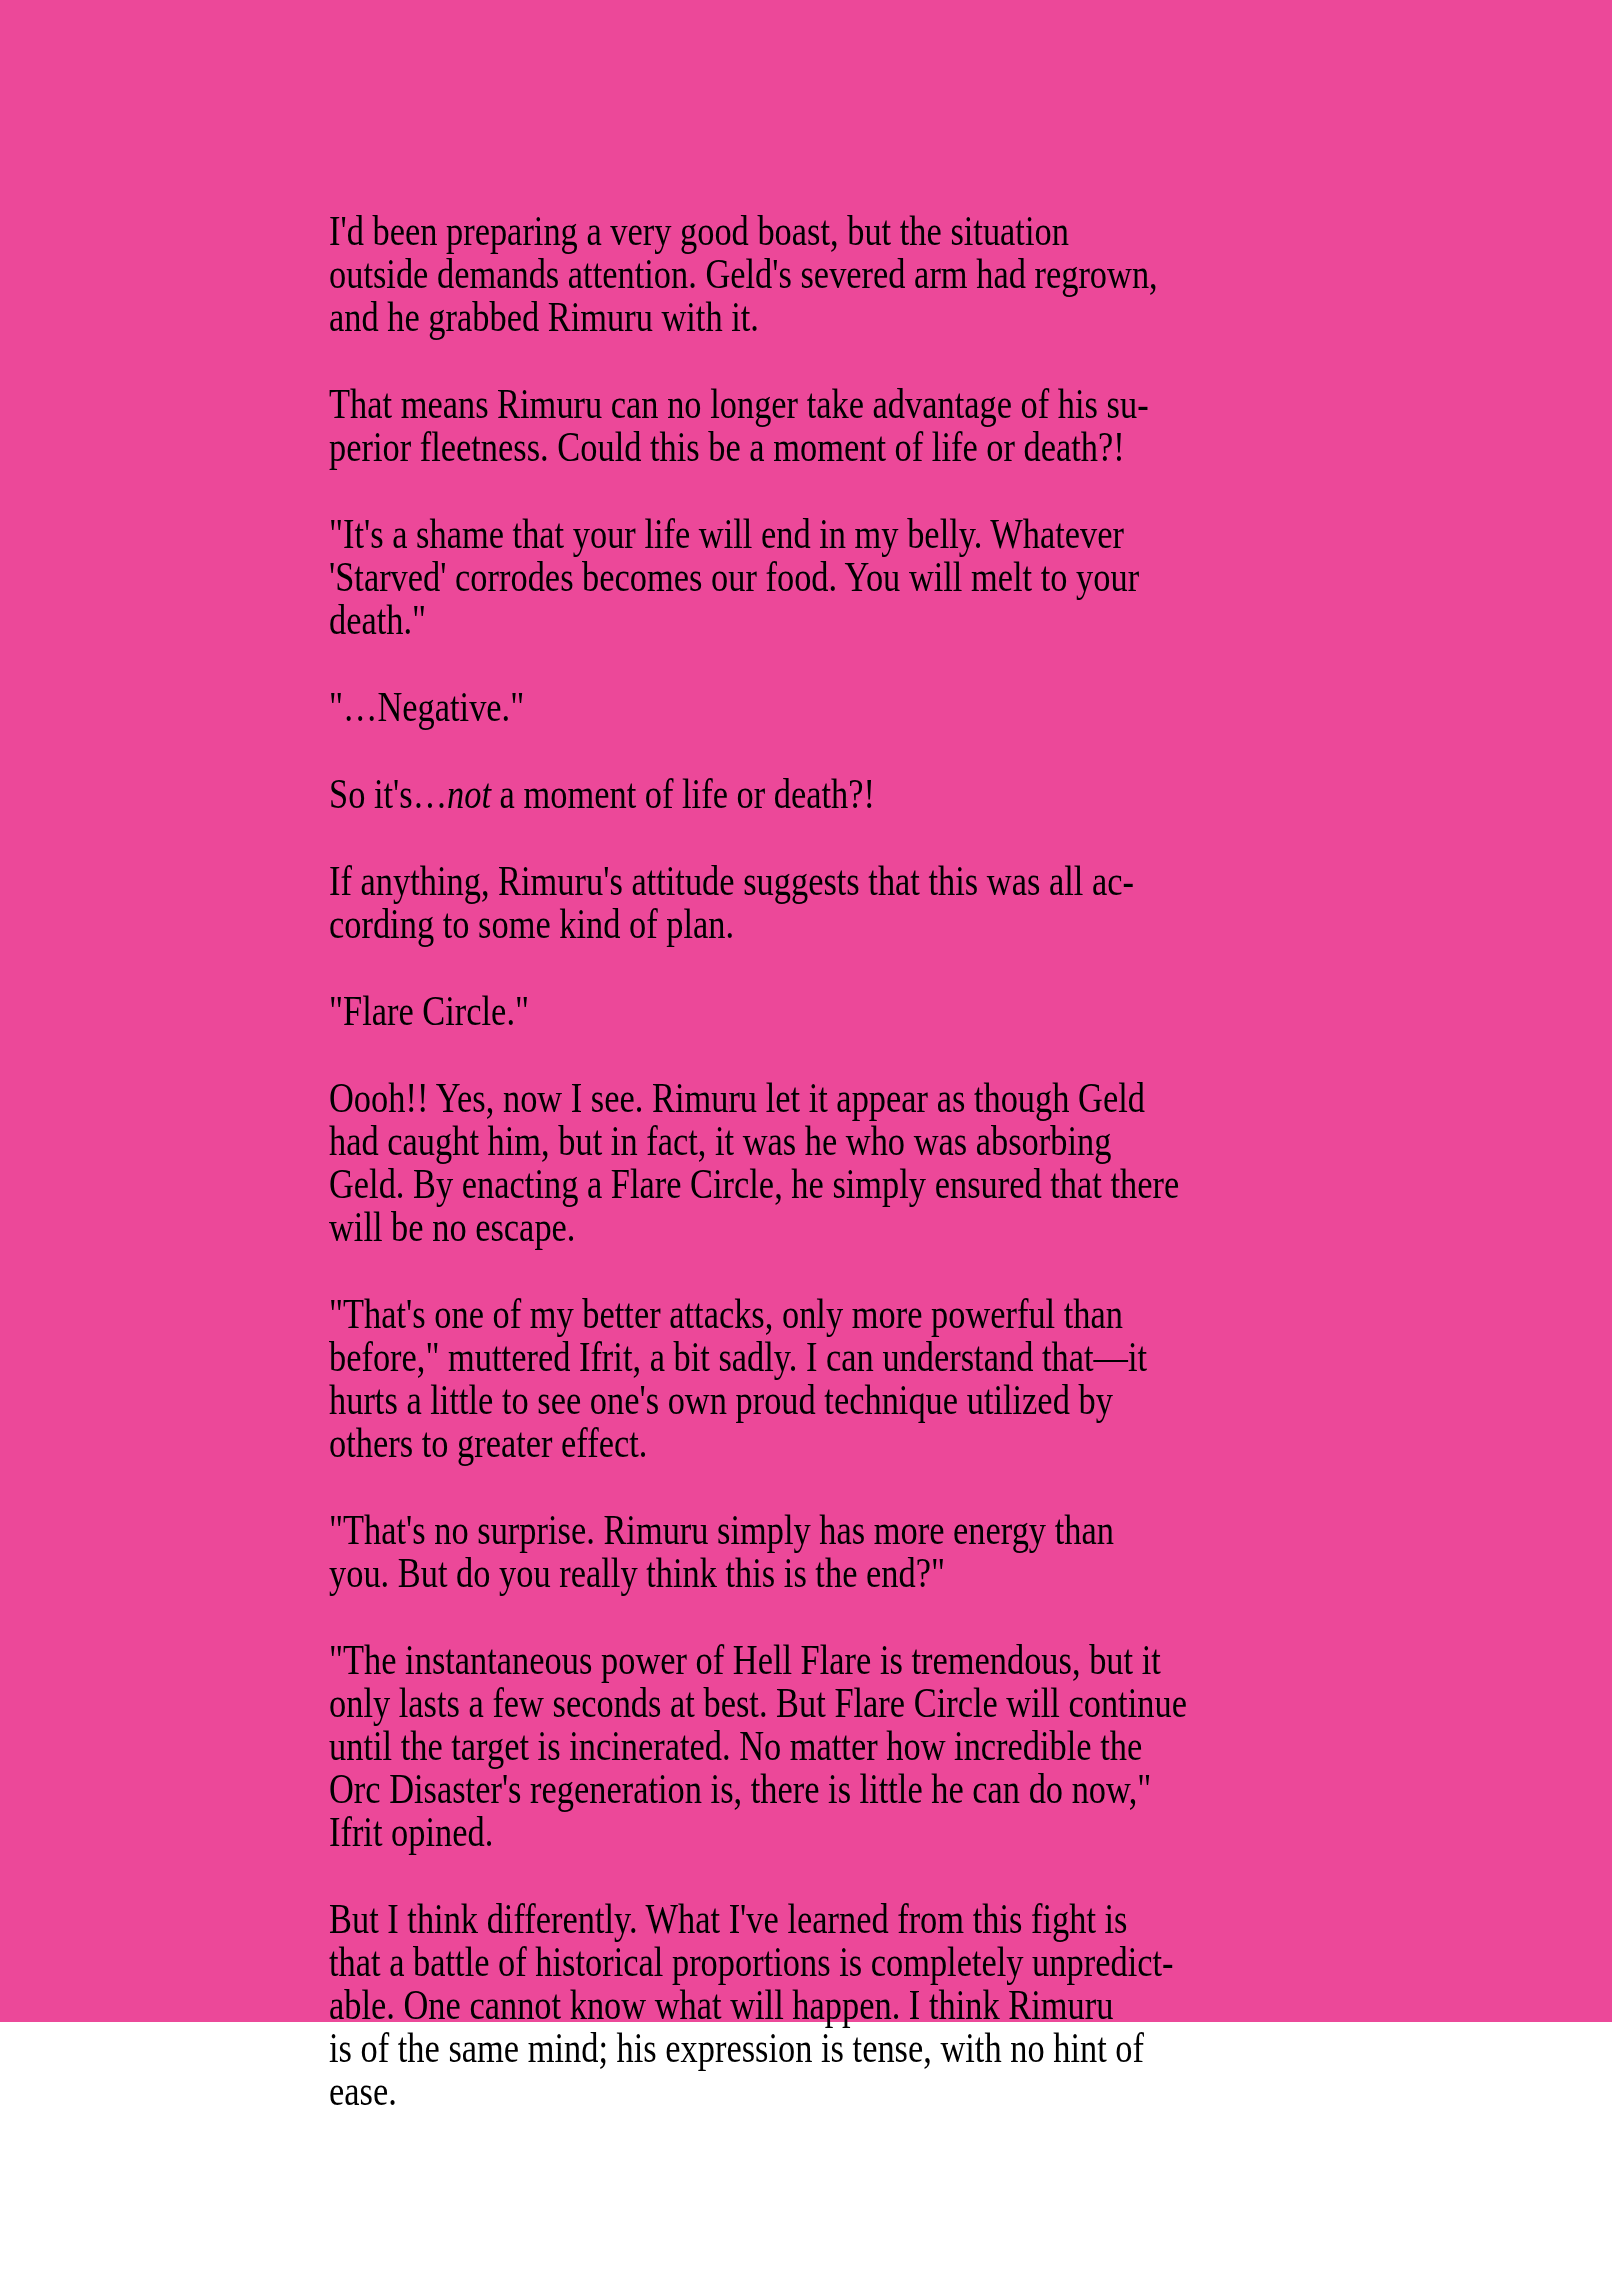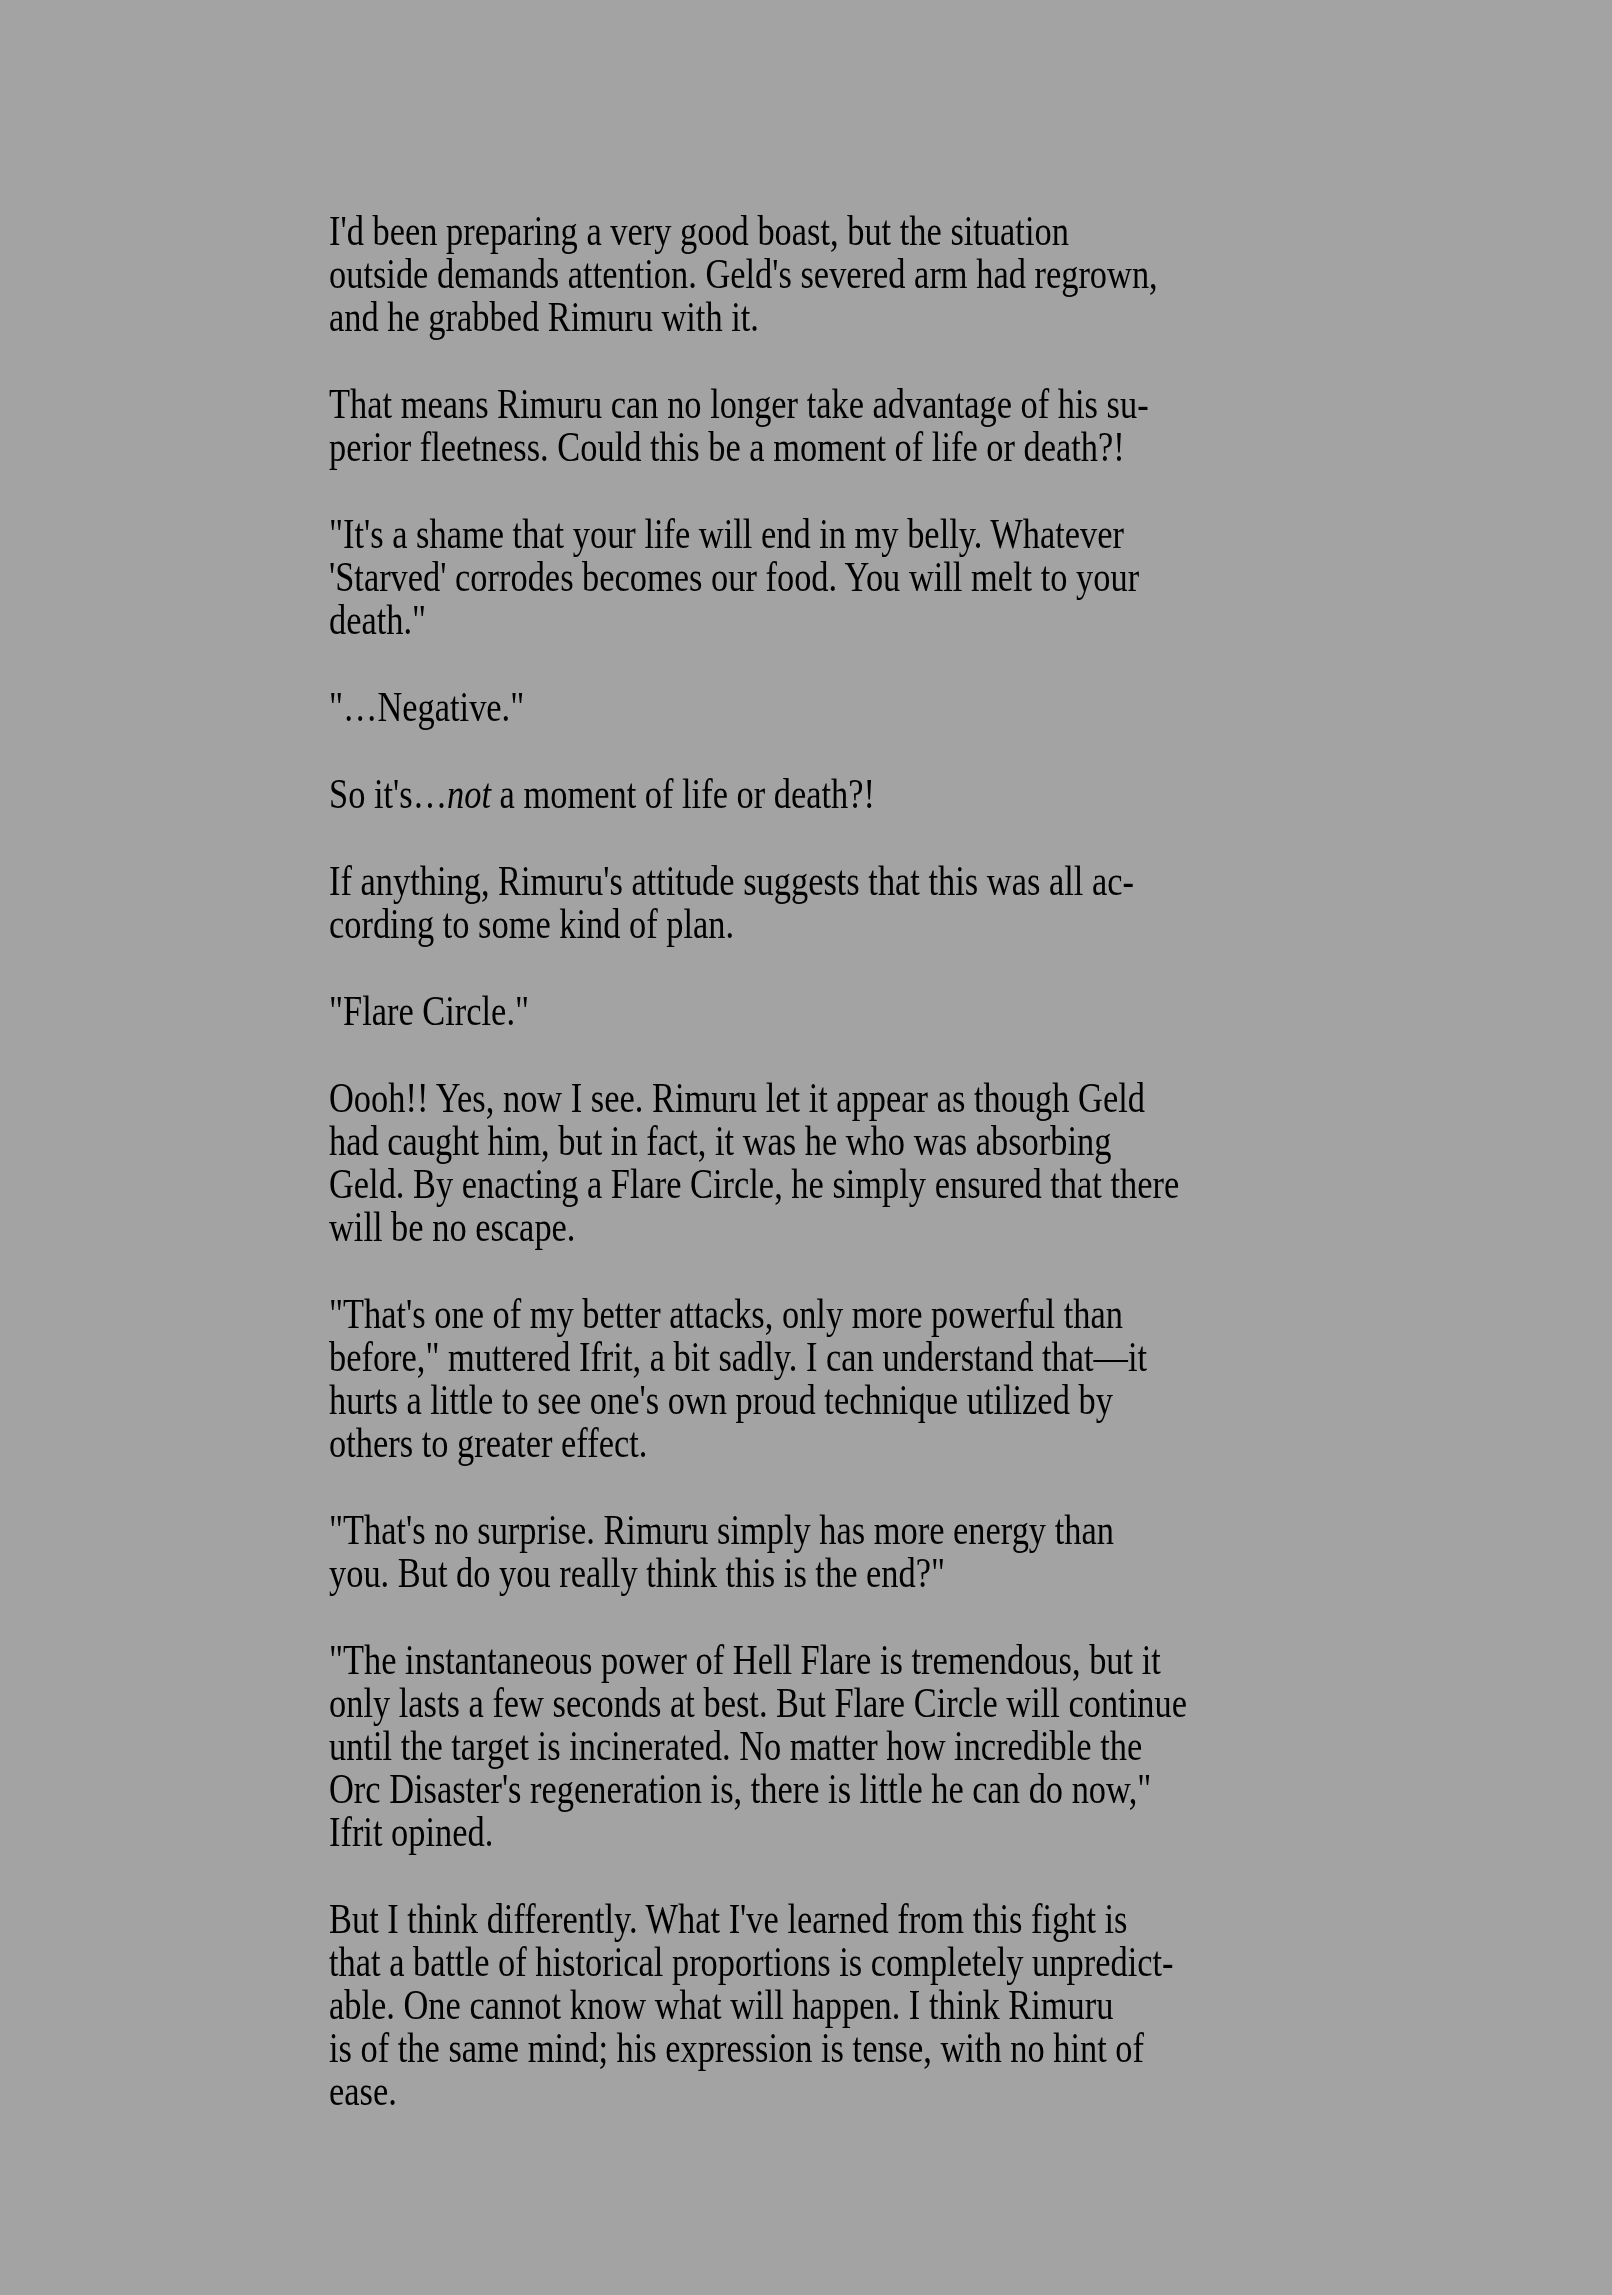--- a/index.html
+++ b/index.html
@@ -11,22 +11,22 @@
     height: 2295px;
     background: #ffffff;
     overflow: hidden;
     position: relative;
   }
   .page {
     position: absolute;
     left: 0;
     top: 0;
     width: 1612px;
-    height: 2295px;
-    background: #a3a3a3;
+    height: 2022px;
+    background: #ec4899;
   }
   .text-column {
     position: absolute;
     left: 329px;
     top: 209px;
     width: 1283px; 
     color: #000000;
     font-family: "Liberation Serif", "DejaVu Serif", serif;
     font-size: 43px;
     line-height: 43px;

